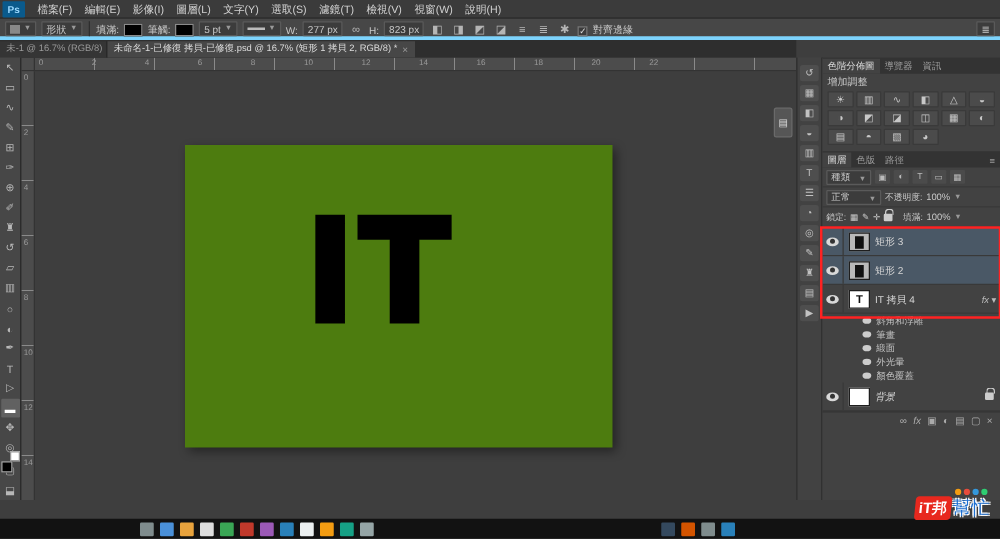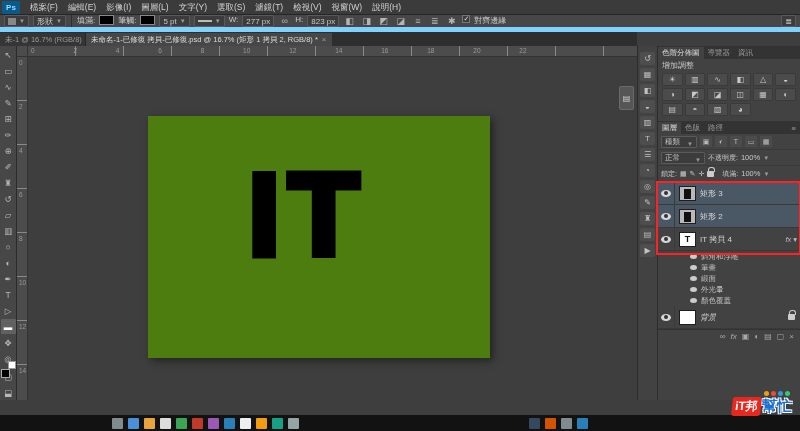--- a/index.html
+++ b/index.html
@@ -5,31 +5,31 @@
 *{margin:0;padding:0;box-sizing:border-box;font-family:"Liberation Sans","DejaVu Sans",sans-serif}
 html,body{width:800px;height:431px;overflow:hidden;background:#3e3e3e}
 .app{position:relative;width:800px;height:431px;background:#3e3e3e;color:#ccc;font-size:9px}
 
 
 .menubar{position:absolute;left:0;top:0;width:800px;height:15px;background:#3b3b3b;border-bottom:1px solid #262626;display:flex;align-items:center;padding-left:2px;z-index:3}
 .ps-logo{width:18px;height:13px;background:#0a5a8c;color:#9bd9ff;font-size:8px;font-weight:bold;display:flex;align-items:center;justify-content:center;border-radius:1px;margin-right:5px}
 .menu-item{padding:0 5px;font-size:8.5px;color:#d2d2d2;line-height:15px;white-space:nowrap}
 
 
-.optionsbar{position:absolute;left:0;top:15px;width:800px;height:17px;background:#474747;border-bottom:5px solid #7dd3fc;display:flex;align-items:flex-start;gap:4px;padding:0 4px;font-size:8px;color:#c8c8c8;z-index:3}
+.optionsbar{position:absolute;left:0;top:15px;width:800px;height:17px;background:#474747;border-bottom:3px solid #7dd3fc;display:flex;align-items:flex-end;gap:4px;padding:0 4px;font-size:8px;color:#c8c8c8;z-index:3}
 .opt-box{height:12px;background:#3c3c3c;border:1px solid #5a5a5a;border-radius:1px;display:flex;align-items:center;padding:0 3px;gap:3px;white-space:nowrap}
 .opt-sep{width:1px;height:12px;background:#2e2e2e;margin:0 1px}
 .swatch{width:15px;height:10px;background:#000;border:1px solid #8a8a8a}
 .arrow{font-size:6px;color:#999}
 .opt-icon{width:13px;height:12px;display:flex;align-items:center;justify-content:center;color:#b5b5b5;font-size:9px}
 .checkbox{width:8px;height:8px;background:#3c3c3c;border:1px solid #777;display:flex;align-items:center;justify-content:center;font-size:7px;color:#ddd}
 .opt-label{white-space:nowrap}
 
 
-.doctabs{position:absolute;left:0;top:32px;width:637px;height:14px;background:#2e2e2e;display:flex;align-items:flex-end;z-index:2}
+.doctabs{position:absolute;left:0;top:32px;width:637px;height:14px;background:#2e2e2e;display:flex;align-items:center;z-index:2}
 .tab{height:13px;display:flex;align-items:center;padding:0 5px;font-size:7.5px;white-space:nowrap;overflow:hidden}
 .tab.inactive{width:86px;background:#353535;color:#9a9a9a;border-right:1px solid #262626}
 .tab.active{max-width:256px;background:#474747;color:#dcdcdc}
 .tab .close{margin-left:4px;color:#999;font-size:8px}
 
 
 .toolstrip{position:absolute;left:0;top:46px;width:17px;height:354px;background:#474747;border-right:1px solid #2b2b2b;display:flex;flex-direction:column;align-items:center;padding-top:1px;z-index:2}
 .tool{width:15px;height:15px;min-height:15px;display:flex;align-items:center;justify-content:center;font-size:8.5px;color:#b8b8b8;border-radius:1px;margin-bottom:1px}
 .tool.active{background:#616161;color:#fff}
 .fgbg{position:relative;width:15px;height:18px;margin-top:2px}
@@ -99,21 +99,21 @@
 .t11{background:#16a085}.t12{background:#95a5a6}.t13{background:#34495e}.t14{background:#d35400}
 .tgap{width:220px;flex:none}
 
 
 .watermark{position:absolute;right:8px;top:391px;z-index:10;display:flex;flex-direction:column;align-items:flex-end}
 .wm-dots{display:flex;gap:2px;margin-bottom:1px;margin-right:2px}
 .wm-dot{width:5px;height:5px;border-radius:50%}
 .d1{background:#f39c12}.d2{background:#e74c3c}.d3{background:#3498db}.d4{background:#2ecc71}
 .wm-row{display:flex;align-items:center;gap:1px}
 .wm-it{background:#e8281e;color:#fff;font-weight:bold;font-size:12px;padding:1px 3px;border-radius:3px;transform:skewX(-6deg)}
-.wm-help{color:#1d6fd1;font-weight:bold;font-size:15px;text-shadow:1px 1px 0 #fff,-1px -1px 0 #fff,1px -1px 0 #fff,-1px 1px 0 #fff}
+.wm-help{color:#1d6fd1;font-weight:normal;font-size:15px;text-shadow:1px 1px 0 #fff,-1px -1px 0 #fff,1px -1px 0 #fff,-1px 1px 0 #fff}
 </style>
 </head>
 <body>
 
 <div class="app">
 
   <div class="menubar">
     <div class="ps-logo">Ps</div>
     <div class="menu-item">檔案(F)</div>
     <div class="menu-item">編輯(E)</div>

